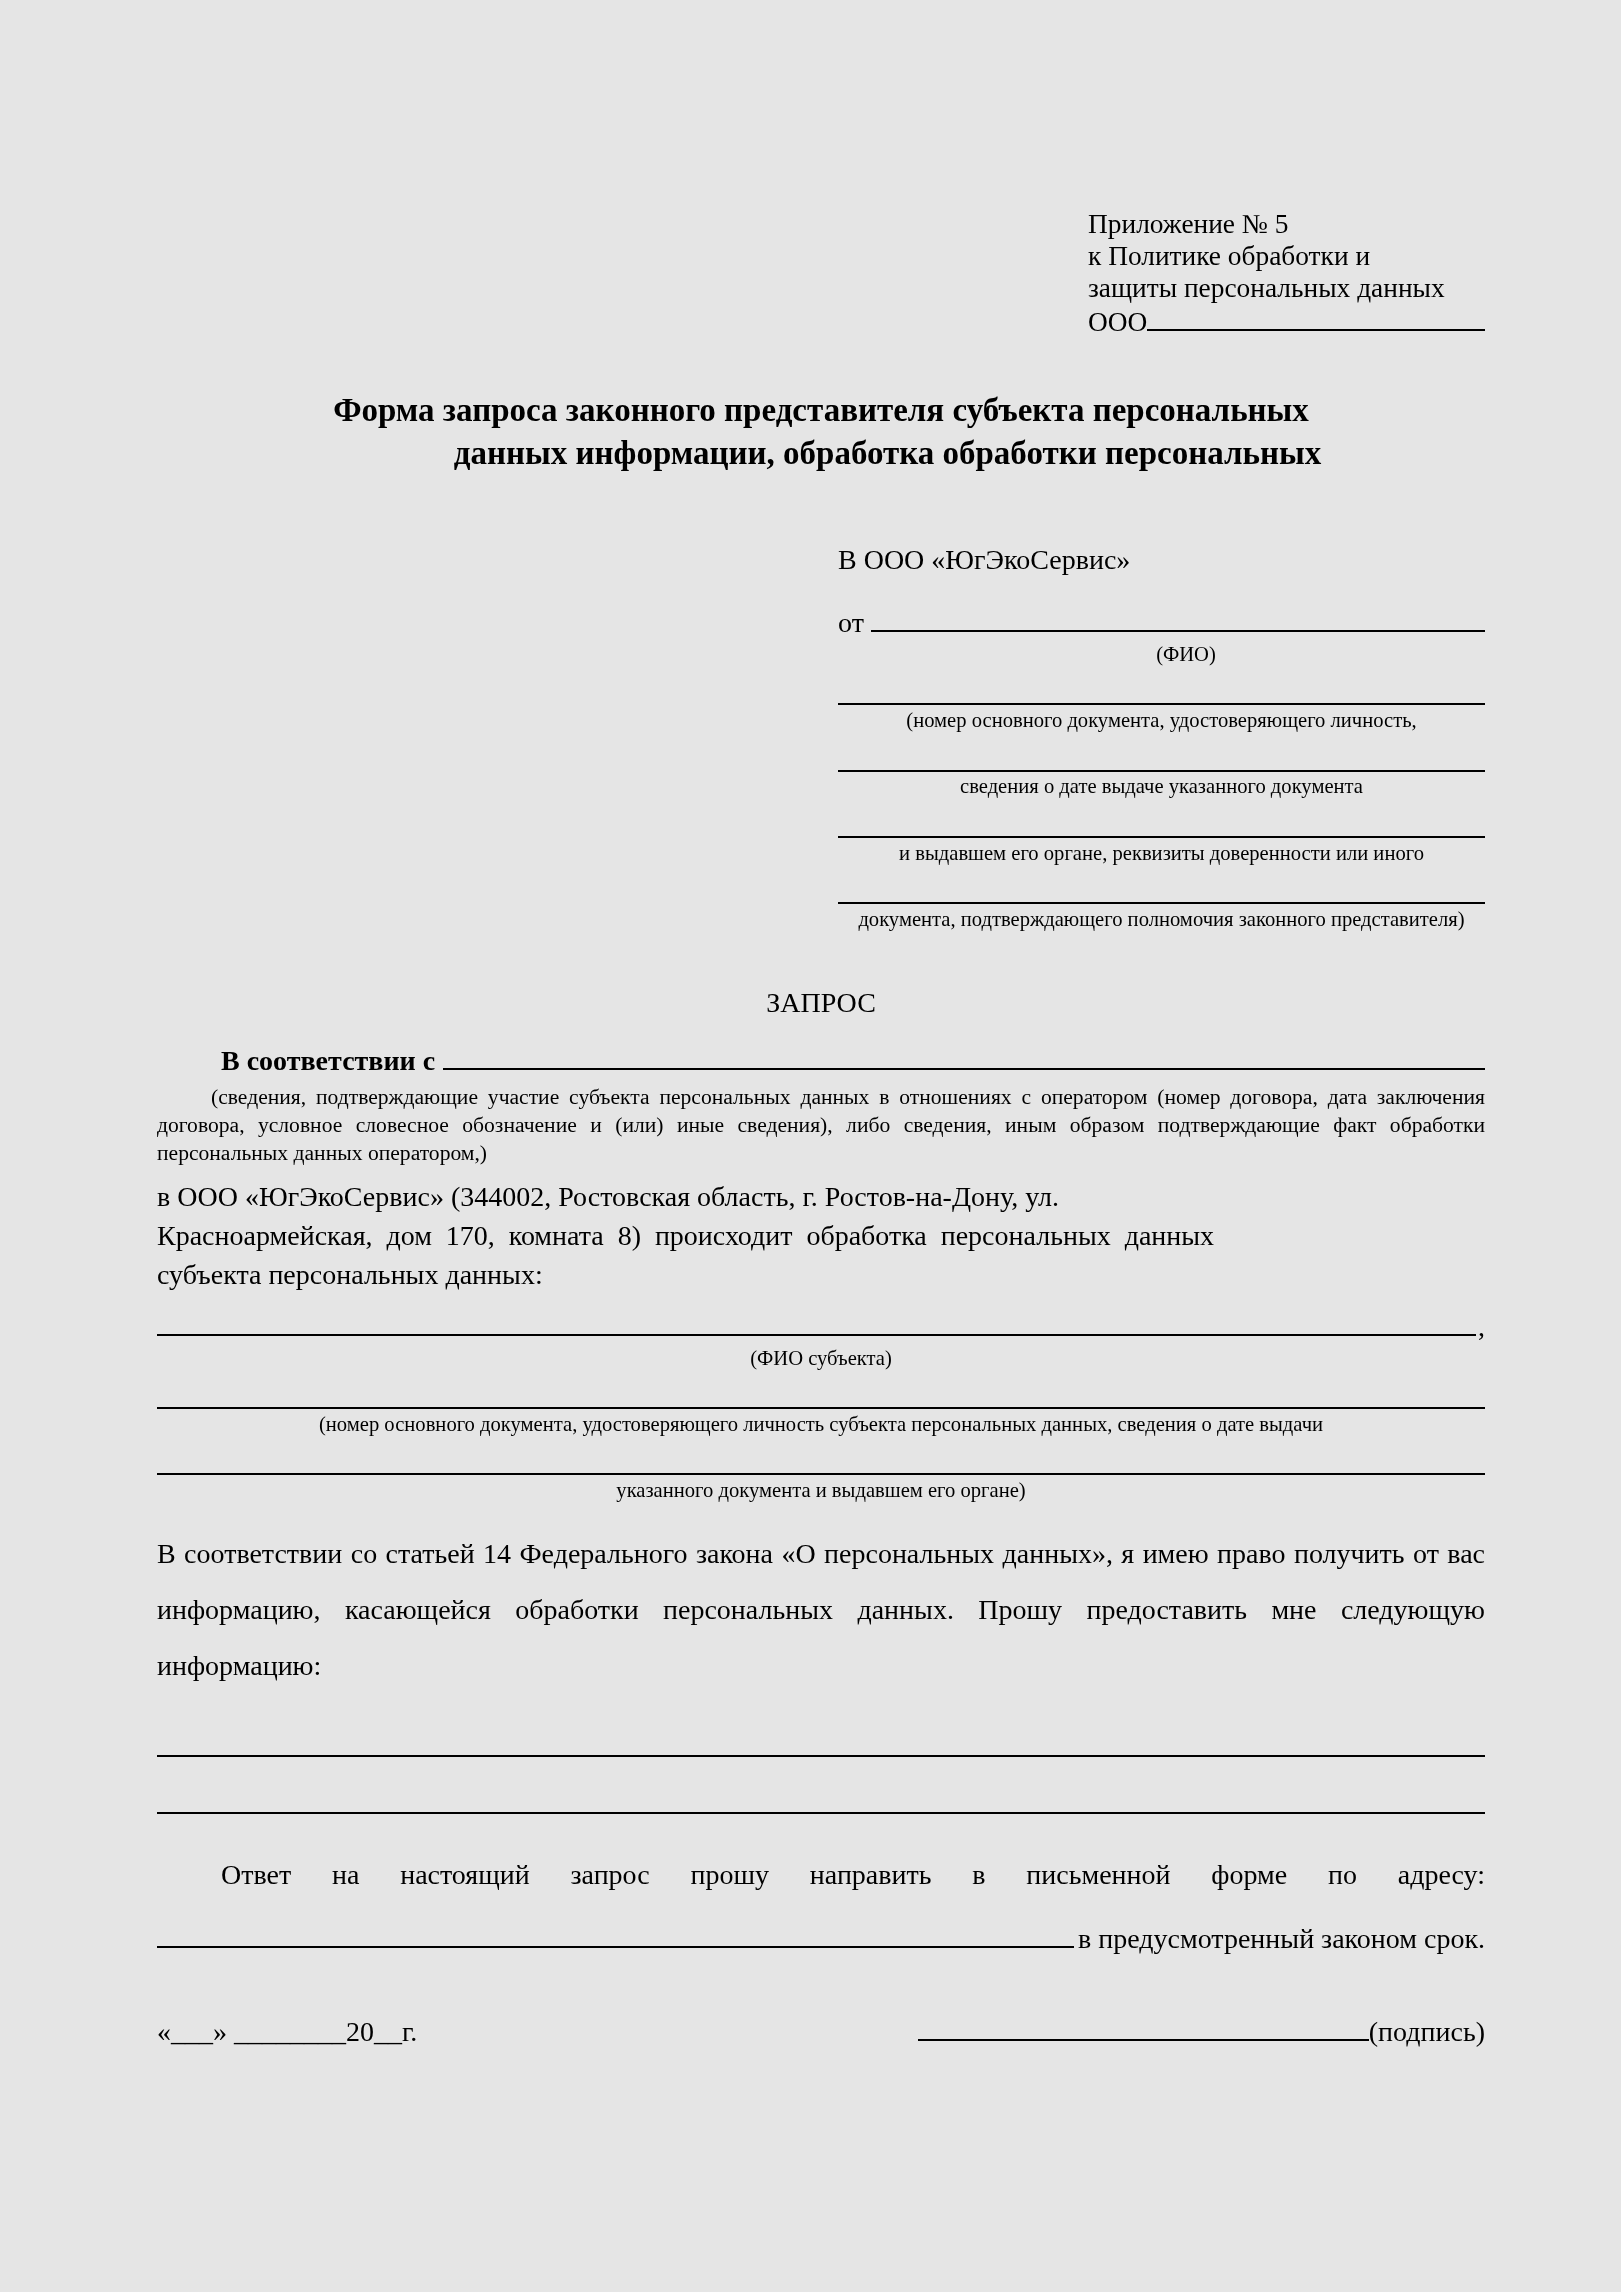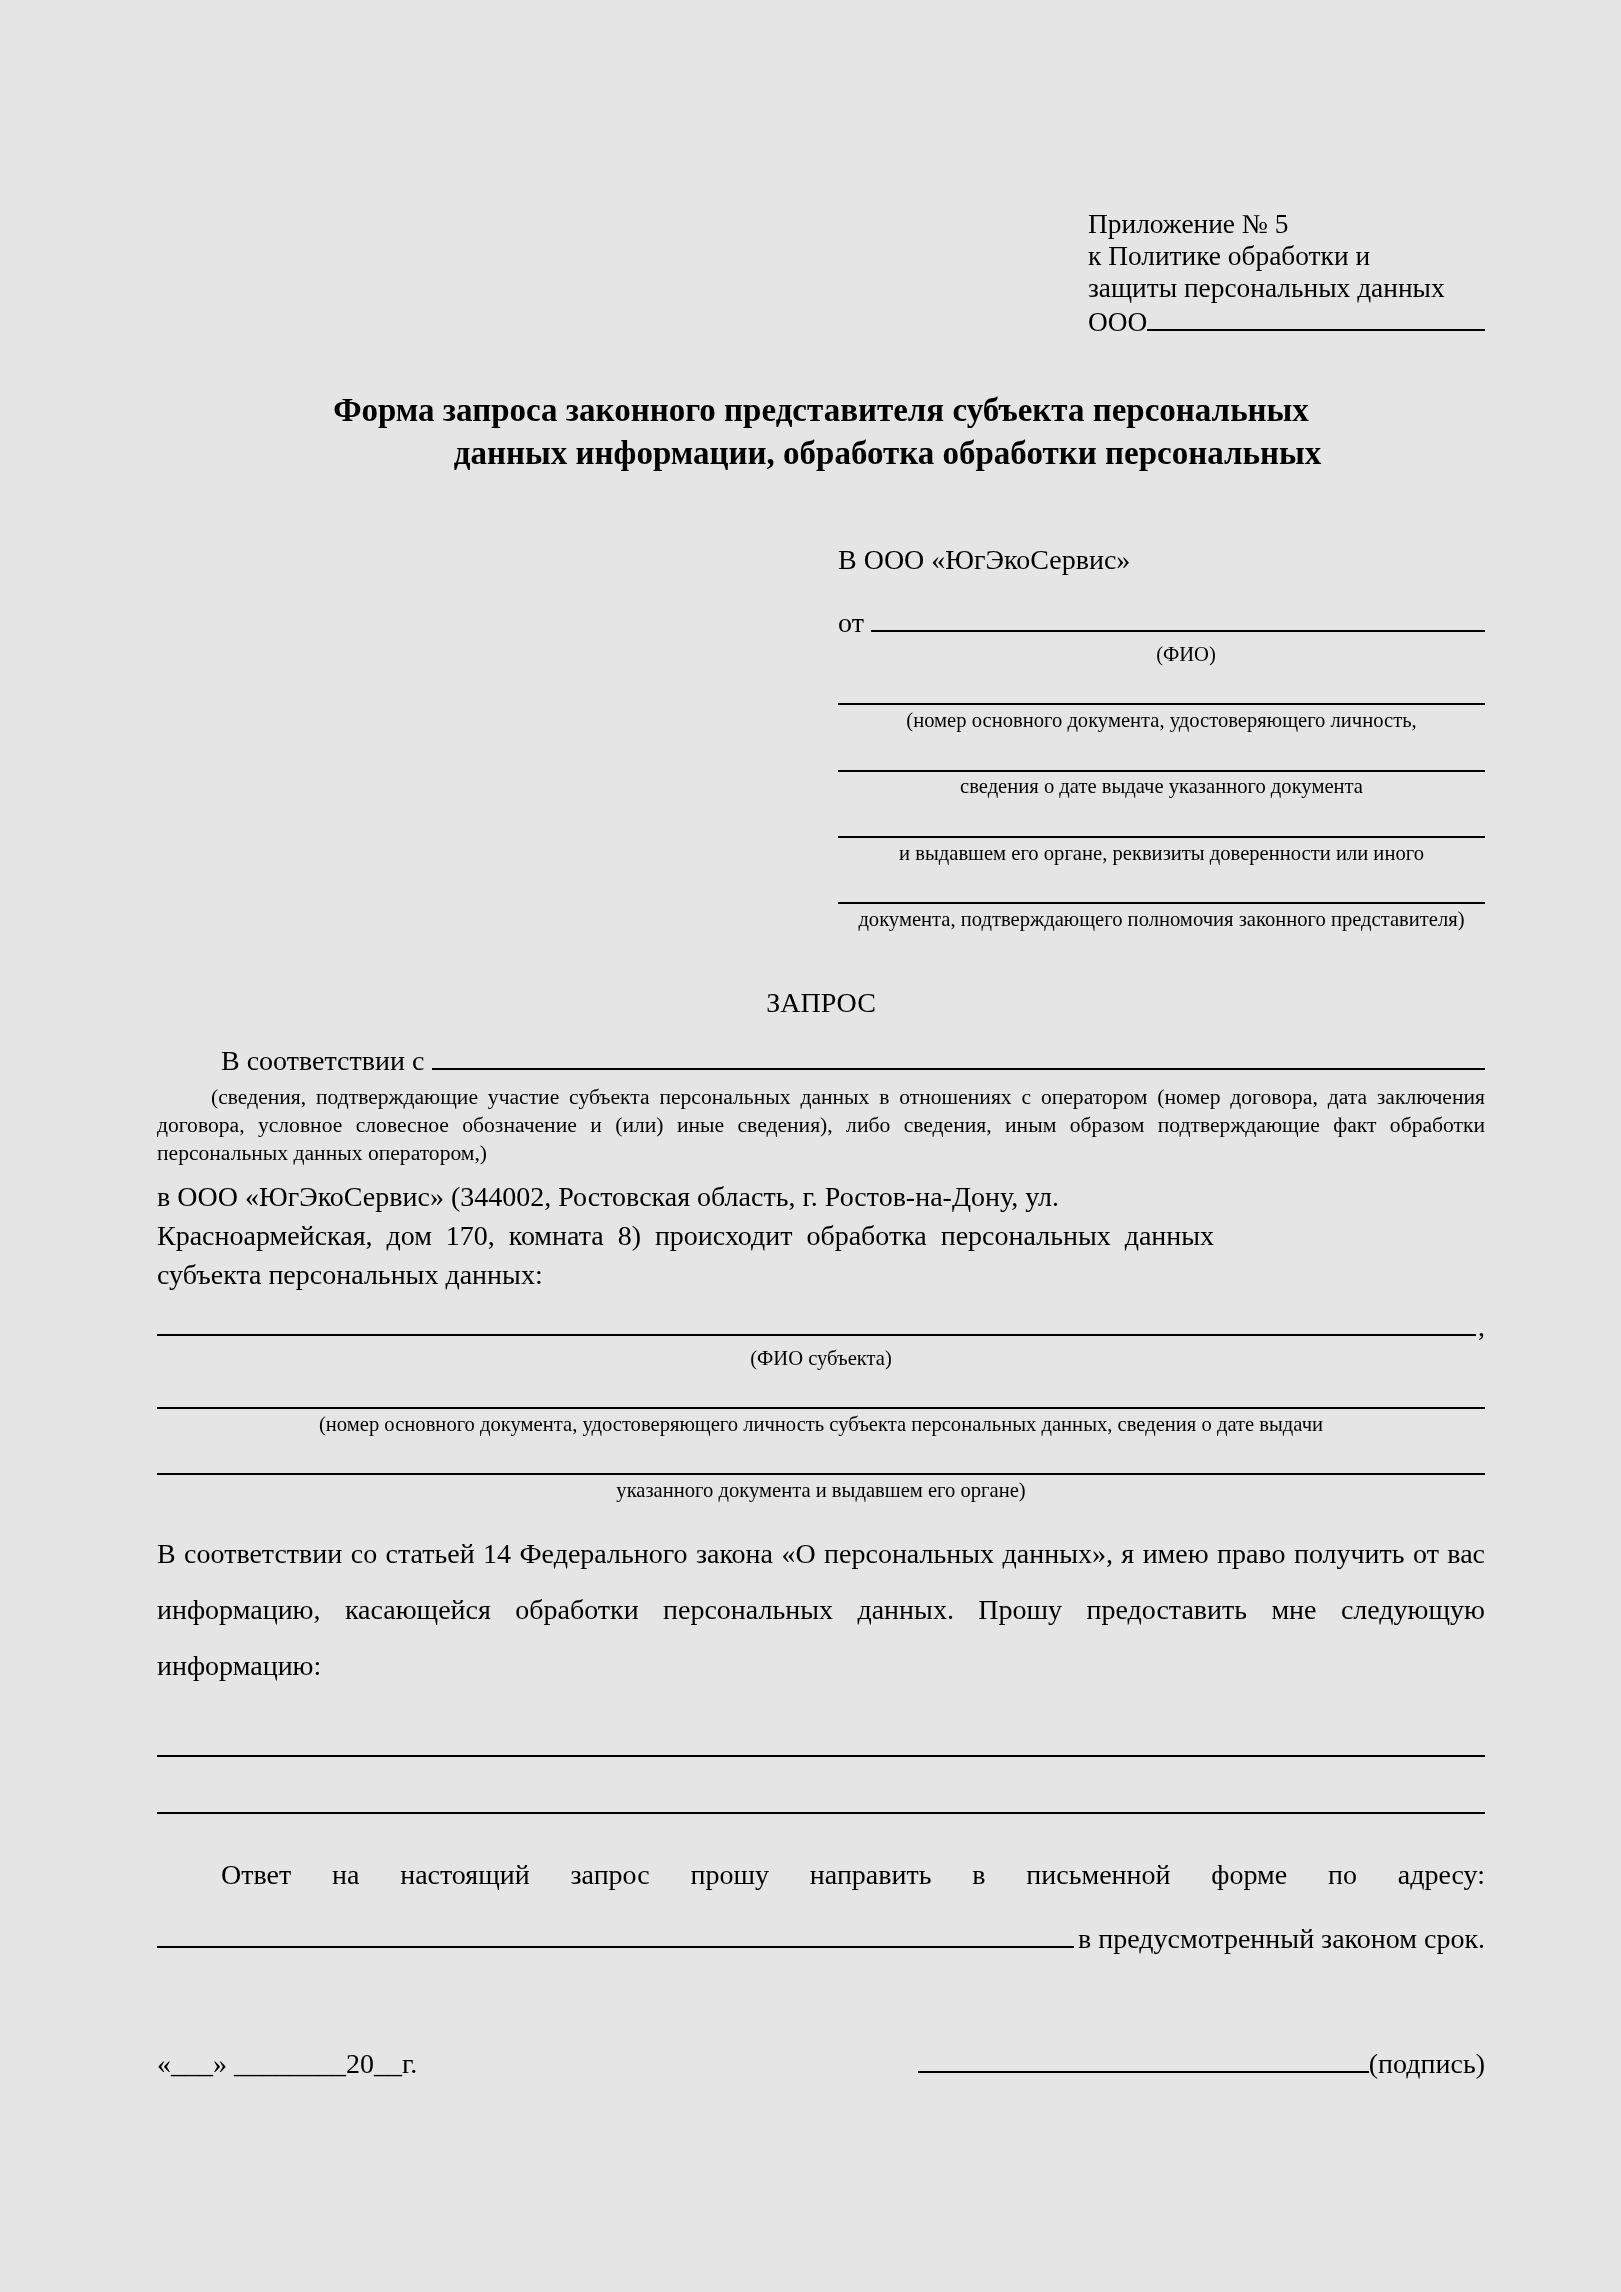--- a/index.html
+++ b/index.html
@@ -54,21 +54,21 @@
     text-align: center;
     margin-top: 2.9px;
     line-height: 24.5px;
   }
   .fio-cap { padding-left: 49px; text-align: center; }
   .field { margin-top: 37px; }
   .field .line { border-bottom: 2px solid #000; height: 0; }
 
   
   .zapros-heading { margin-top: 55px; text-align: center; font-size: 28px; }
-  .intro-row { margin-top: 23.5px; padding-left: 64px; }
+  .intro-row { margin-top: 23.5px; padding-left: 64px; font-weight: bold; }
   .intro-row .label { white-space: nowrap; padding-right: 7.8px; }
   .intro-caption {
     margin-top: 5.9px;
     font-size: 21.6px;
     line-height: 28px;
     text-align: justify;
     text-indent: 54px;
   }
   .operator-par { margin-top: 9.8px; line-height: 39px; }
   .operator-par .ln { display: block; }
@@ -88,21 +88,21 @@
     margin-top: 43px;
     text-align: justify;
     text-align-last: justify;
     text-indent: 64px;
     line-height: 35px;
   }
   .address-row { margin-top: 27.4px; }
   .address-row .tail { white-space: nowrap; padding-left: 3.9px; }
 
   
-  .footer-row { margin-top: 90px; display: flex; align-items: baseline; text-align: right; }
+  .footer-row { margin-top: 58px; display: flex; align-items: baseline; text-align: right; }
   .footer-row .spacer { flex: 1 1 auto; }
   .sig-line {
     width: 451px;
     height: 1em;
     border-bottom: 2px solid #000;
     margin-bottom: -4.9px;
   }
   .sig-cap { white-space: nowrap; }
 </style>
 </head>

